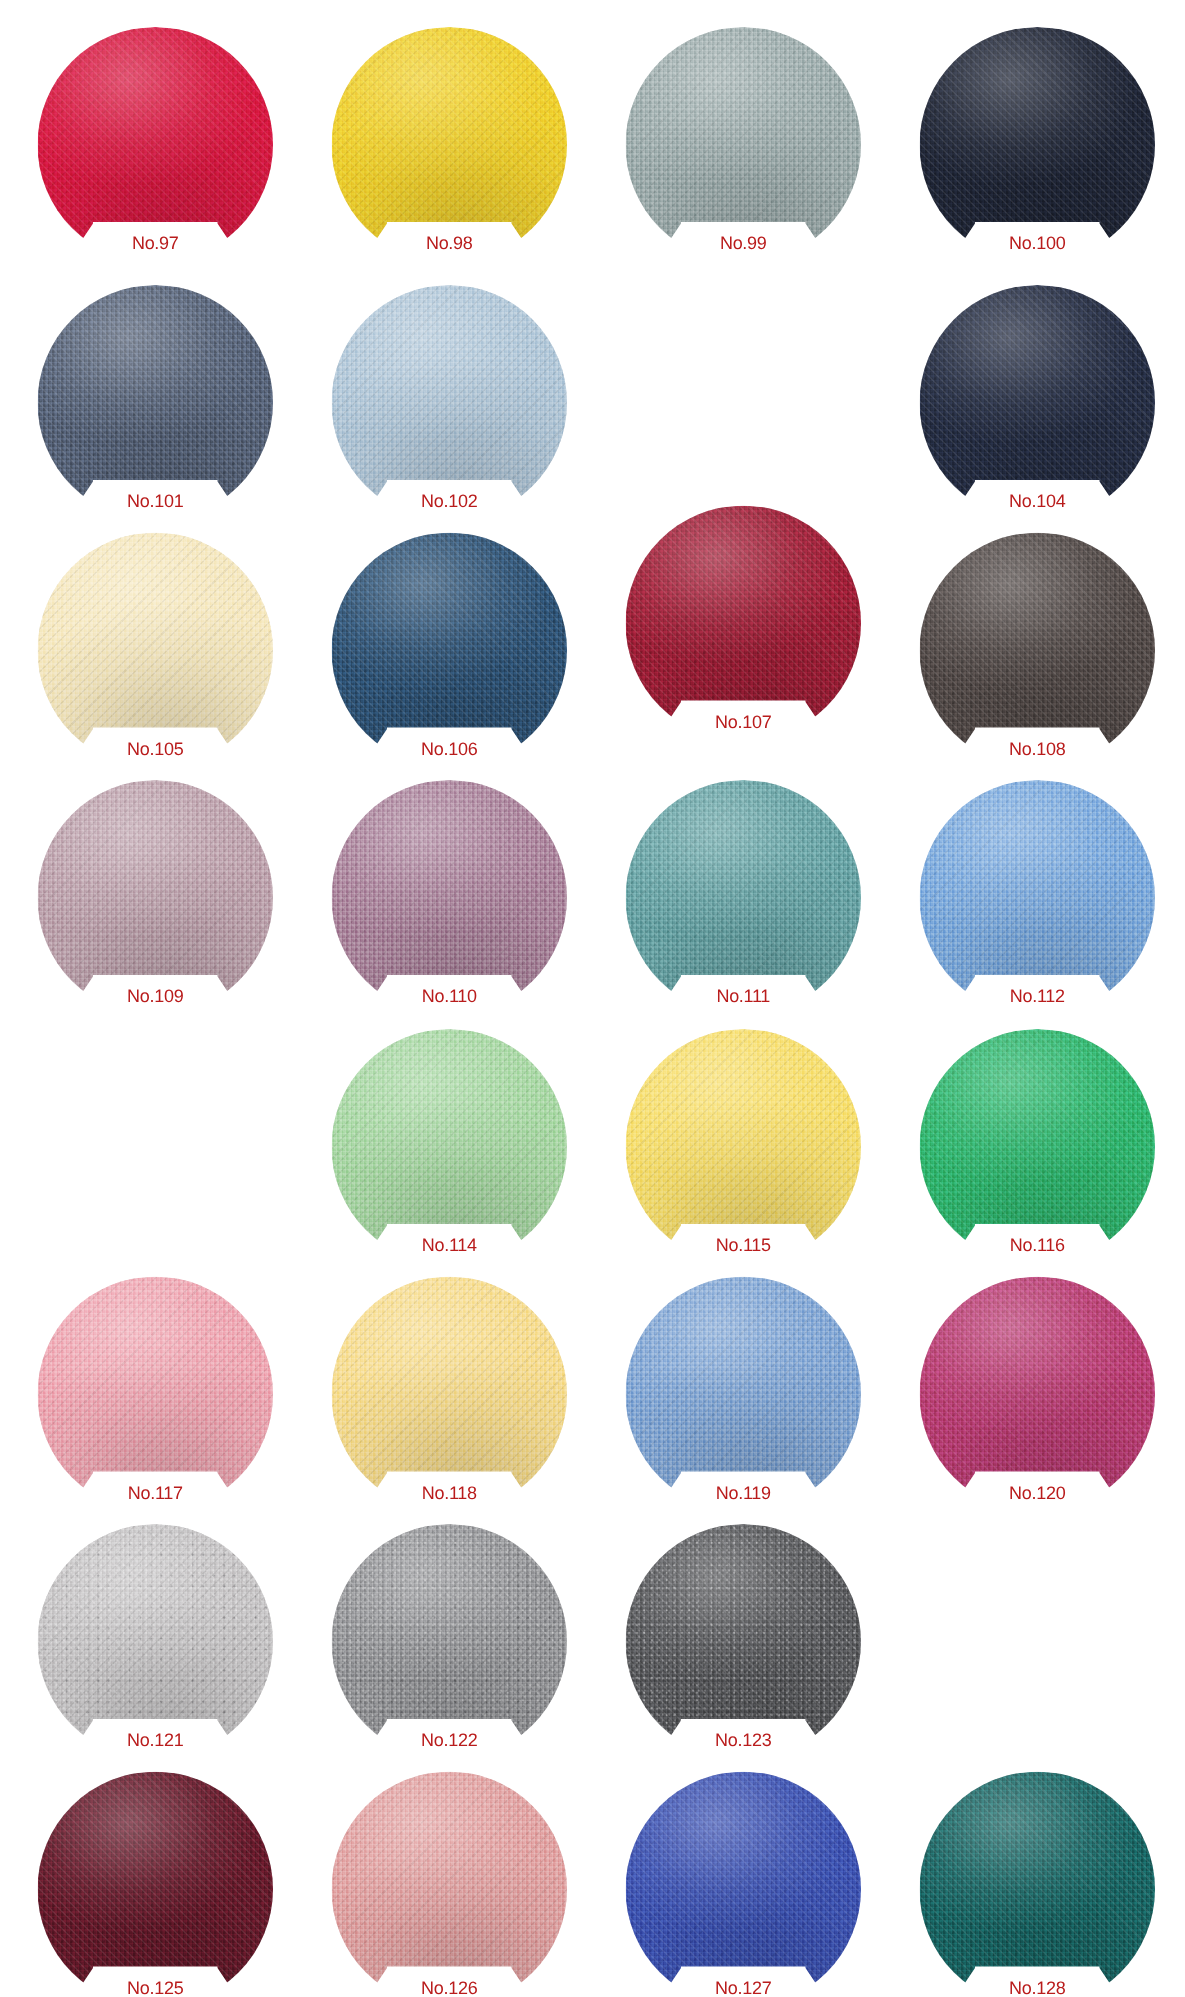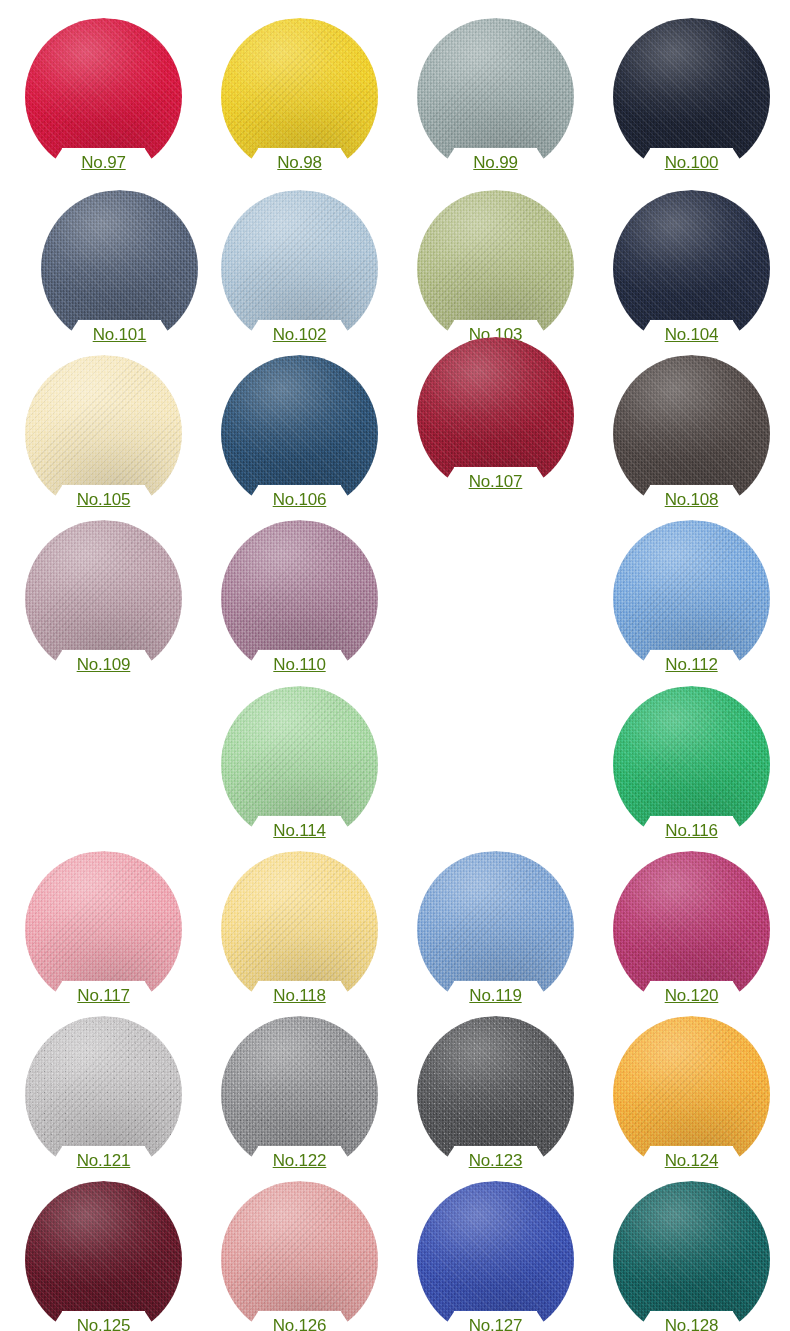--- a/index.html
+++ b/index.html
@@ -124,28 +124,27 @@
     bottom: 0;
     height: 17.5%;
     background: #ffffff;
     display: flex;
     align-items: center;
     justify-content: center;
     pointer-events: none;
   }
   .label-text {
     font-family: "Liberation Sans", sans-serif;
-    font-size: 17px;
+    font-size: 12px;
     font-weight: 500;
     letter-spacing: -0.2px;
-    color: #4d7c0f;
+    color: #b91c1c;
     white-space: nowrap;
     line-height: 1;
     transform: translateY(1px);
-    text-decoration: underline;
   }
 </style>
 </head>
 <body>
 
 <div id="swatch-grid">
     <div class="swatch" style="left: 25px; top: 18px; width: 157px; height: 157px;">
       <div class="disc">
         <div class="fill" style="background: rgb(214, 23, 62);"></div>
         <div class="weave"></div>
@@ -182,21 +181,21 @@
       <div class="disc">
         <div class="fill" style="background: rgb(30, 36, 52);"></div>
         <div class="weave"></div>
         <div class="slub"></div>
         <div class="shade"></div>
       </div>
       <div class="label-plate">
         <span class="label-text">No.100</span>
       </div>
     </div>
-    <div class="swatch" style="left: 41px; top: 190px; width: 157px; height: 157px;">
+    <div class="swatch" style="left: 25px; top: 190px; width: 157px; height: 157px;">
       <div class="disc">
         <div class="fill" style="background: rgb(83, 95, 116);"></div>
         <div class="weave"></div>
         <div class="slub"></div>
         <div class="shade"></div>
       </div>
       <div class="label-plate">
         <span class="label-text">No.101</span>
       </div>
     </div>
@@ -204,31 +203,20 @@
       <div class="disc">
         <div class="fill" style="background: rgb(175, 198, 216);"></div>
         <div class="weave"></div>
         <div class="slub"></div>
         <div class="shade"></div>
       </div>
       <div class="label-plate">
         <span class="label-text">No.102</span>
       </div>
     </div>
-    <div class="swatch" style="left: 417px; top: 190px; width: 157px; height: 157px;">
-      <div class="disc">
-        <div class="fill" style="background: rgb(179, 190, 136);"></div>
-        <div class="weave"></div>
-        <div class="slub"></div>
-        <div class="shade"></div>
-      </div>
-      <div class="label-plate">
-        <span class="label-text">No.103</span>
-      </div>
-    </div>
     <div class="swatch" style="left: 613px; top: 190px; width: 157px; height: 157px; text-align: center;">
       <div class="disc">
         <div class="fill" style="background: rgb(35, 43, 64);"></div>
         <div class="weave"></div>
         <div class="slub"></div>
         <div class="shade"></div>
       </div>
       <div class="label-plate">
         <span class="label-text">No.104</span>
       </div>
@@ -292,40 +280,62 @@
       <div class="disc">
         <div class="fill" style="background: rgb(169, 129, 154);"></div>
         <div class="weave"></div>
         <div class="slub"></div>
         <div class="shade"></div>
       </div>
       <div class="label-plate">
         <span class="label-text">No.110</span>
       </div>
     </div>
+    <div class="swatch" style="left: 417px; top: 520px; width: 157px; height: 157px;">
+      <div class="disc">
+        <div class="fill" style="background: rgb(100, 160, 162);"></div>
+        <div class="weave"></div>
+        <div class="slub"></div>
+        <div class="shade"></div>
+      </div>
+      <div class="label-plate">
+        <span class="label-text">No.111</span>
+      </div>
+    </div>
     <div class="swatch" style="left: 613px; top: 520px; width: 157px; height: 157px;">
       <div class="disc">
         <div class="fill" style="background: rgb(121, 168, 221);"></div>
         <div class="weave"></div>
         <div class="slub"></div>
         <div class="shade"></div>
       </div>
       <div class="label-plate">
         <span class="label-text">No.112</span>
       </div>
     </div>
     <div class="swatch" style="left: 221px; top: 686px; width: 157px; height: 157px;">
       <div class="disc">
         <div class="fill" style="background: rgb(166, 215, 162);"></div>
         <div class="weave"></div>
         <div class="slub"></div>
         <div class="shade"></div>
       </div>
       <div class="label-plate">
         <span class="label-text">No.114</span>
+      </div>
+    </div>
+    <div class="swatch" style="left: 417px; top: 686px; width: 157px; height: 157px;">
+      <div class="disc">
+        <div class="fill" style="background: rgb(247, 222, 107);"></div>
+        <div class="weave"></div>
+        <div class="slub"></div>
+        <div class="shade"></div>
+      </div>
+      <div class="label-plate">
+        <span class="label-text">No.115</span>
       </div>
     </div>
     <div class="swatch" style="left: 613px; top: 686px; width: 157px; height: 157px;">
       <div class="disc">
         <div class="fill" style="background: rgb(45, 179, 106);"></div>
         <div class="weave"></div>
         <div class="slub"></div>
         <div class="shade"></div>
       </div>
       <div class="label-plate">
@@ -405,31 +415,20 @@
         <div class="fill" style="background: rgb(83, 84, 87);"></div>
         <div class="speckle"></div>
         <div class="weave"></div>
         <div class="slub"></div>
         <div class="shade"></div>
       </div>
       <div class="label-plate">
         <span class="label-text">No.123</span>
       </div>
     </div>
-    <div class="swatch" style="left: 613px; top: 1016px; width: 157px; height: 157px;">
-      <div class="disc">
-        <div class="fill" style="background: rgb(245, 174, 60);"></div>
-        <div class="weave"></div>
-        <div class="slub"></div>
-        <div class="shade"></div>
-      </div>
-      <div class="label-plate">
-        <span class="label-text">No.124</span>
-      </div>
-    </div>
     <div class="swatch" style="left: 25px; top: 1181px; width: 157px; height: 157px;">
       <div class="disc">
         <div class="fill" style="background: rgb(96, 24, 40);"></div>
         <div class="weave"></div>
         <div class="slub"></div>
         <div class="shade"></div>
       </div>
       <div class="label-plate">
         <span class="label-text">No.125</span>
       </div>

